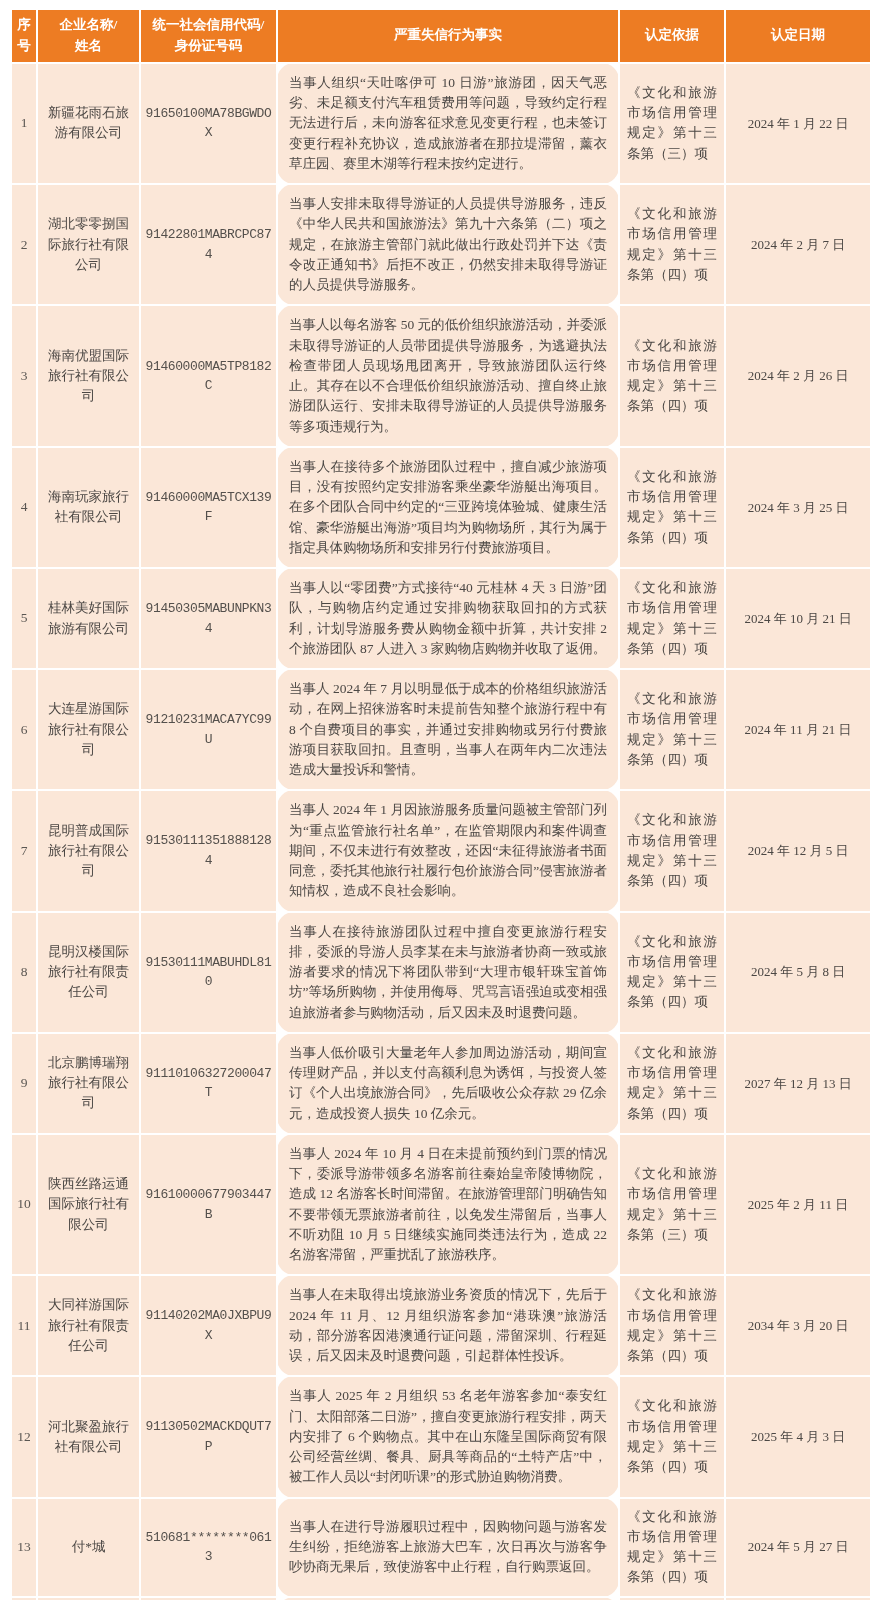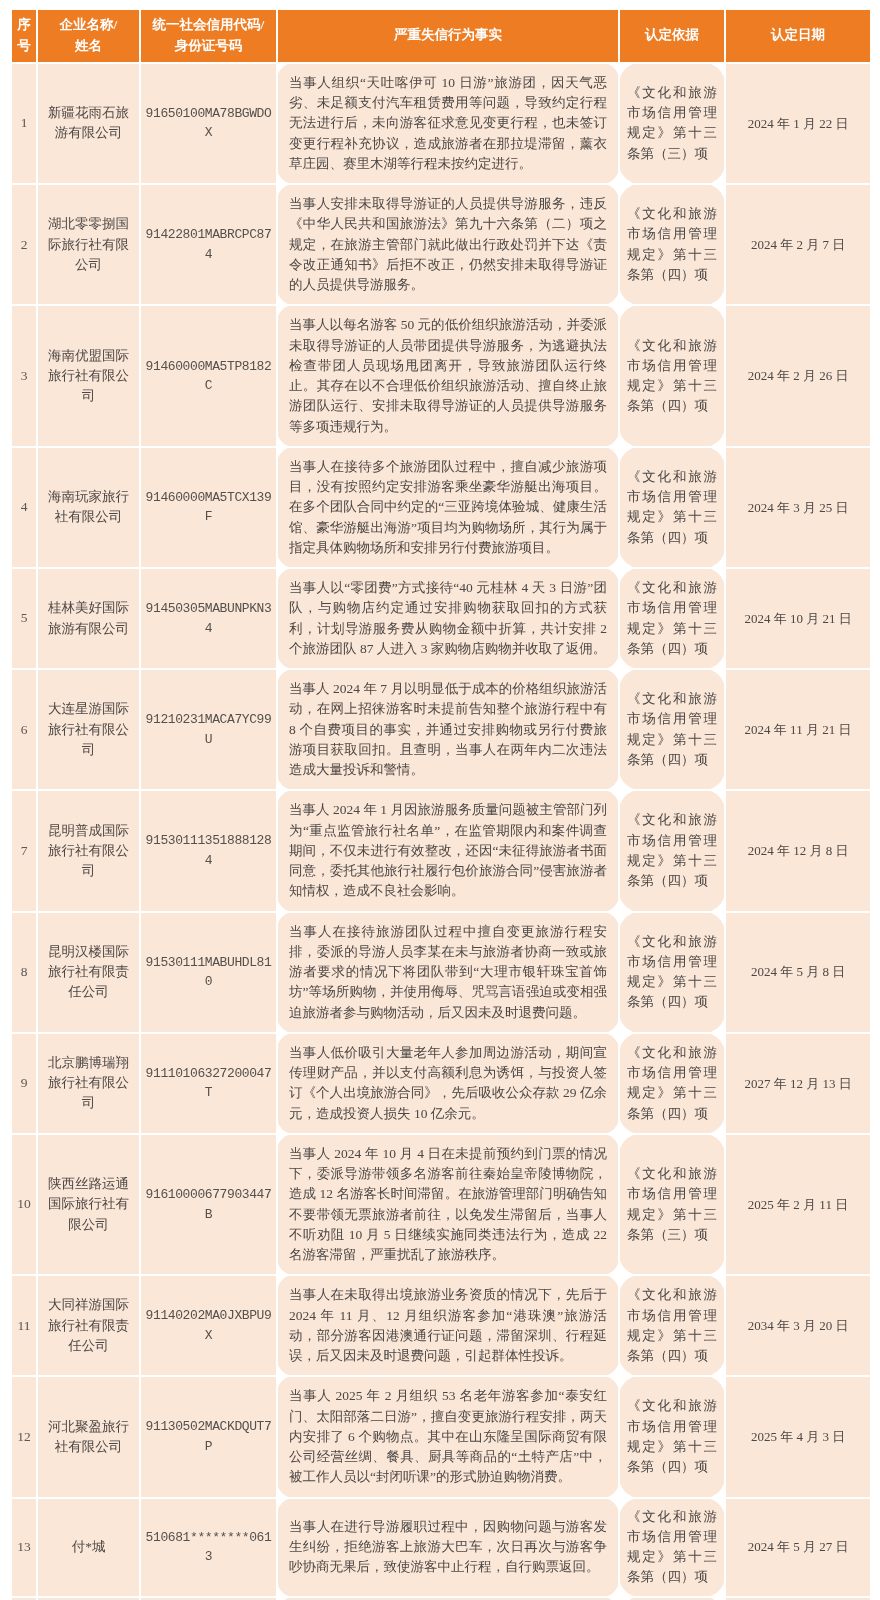--- a/index.html
+++ b/index.html
@@ -47,21 +47,21 @@
   td.c-name{ text-align:center; padding:8px 6px;}
   td.c-code{
     text-align:center;
     font-family:Liberation Mono, monospace;
     font-size:13px;
     letter-spacing:-0.4px;
     padding:8px 2px;
     color:#54504c;
   }
   td.c-fact{ text-align:justify; padding:9px 11px;border-radius:17px;}
-  td.c-basis{ text-align:justify; padding:8px 7px;border-radius:21px;}
+  td.c-basis{ text-align:justify; padding:8px 7px;}
   td.c-date{ text-align:center; white-space:nowrap; font-size:13px;}
 </style>
 </head>
 <body>
 
 <div class="wrap">
   <table>
     <colgroup>
       <col style="width:26px">
       <col style="width:103px">
@@ -137,21 +137,21 @@
     <td class="c-basis">《文化和旅游市场信用管理规定》第十三条第（四）项</td>
     <td class="c-date">2024 年 11 月 21 日</td>
   </tr>
 
   <tr>
     <td class="c-no">7</td>
     <td class="c-name">昆明普成国际旅行社有限公司</td>
     <td class="c-code">915301113518881284</td>
     <td class="c-fact">当事人 2024 年 1 月因旅游服务质量问题被主管部门列为“重点监管旅行社名单”，在监管期限内和案件调查期间，不仅未进行有效整改，还因“未征得旅游者书面同意，委托其他旅行社履行包价旅游合同”侵害旅游者知情权，造成不良社会影响。</td>
     <td class="c-basis">《文化和旅游市场信用管理规定》第十三条第（四）项</td>
-    <td class="c-date">2024 年 12 月 8 日</td>
+    <td class="c-date">2024 年 12 月 5 日</td>
   </tr>
 
   <tr>
     <td class="c-no">8</td>
     <td class="c-name">昆明汉楼国际旅行社有限责任公司</td>
     <td class="c-code">91530111MABUHDL810</td>
     <td class="c-fact">当事人在接待旅游团队过程中擅自变更旅游行程安排，委派的导游人员李某在未与旅游者协商一致或旅游者要求的情况下将团队带到“大理市银轩珠宝首饰坊”等场所购物，并使用侮辱、咒骂言语强迫或变相强迫旅游者参与购物活动，后又因未及时退费问题。</td>
     <td class="c-basis">《文化和旅游市场信用管理规定》第十三条第（四）项</td>
     <td class="c-date">2024 年 5 月 8 日</td>
   </tr>

